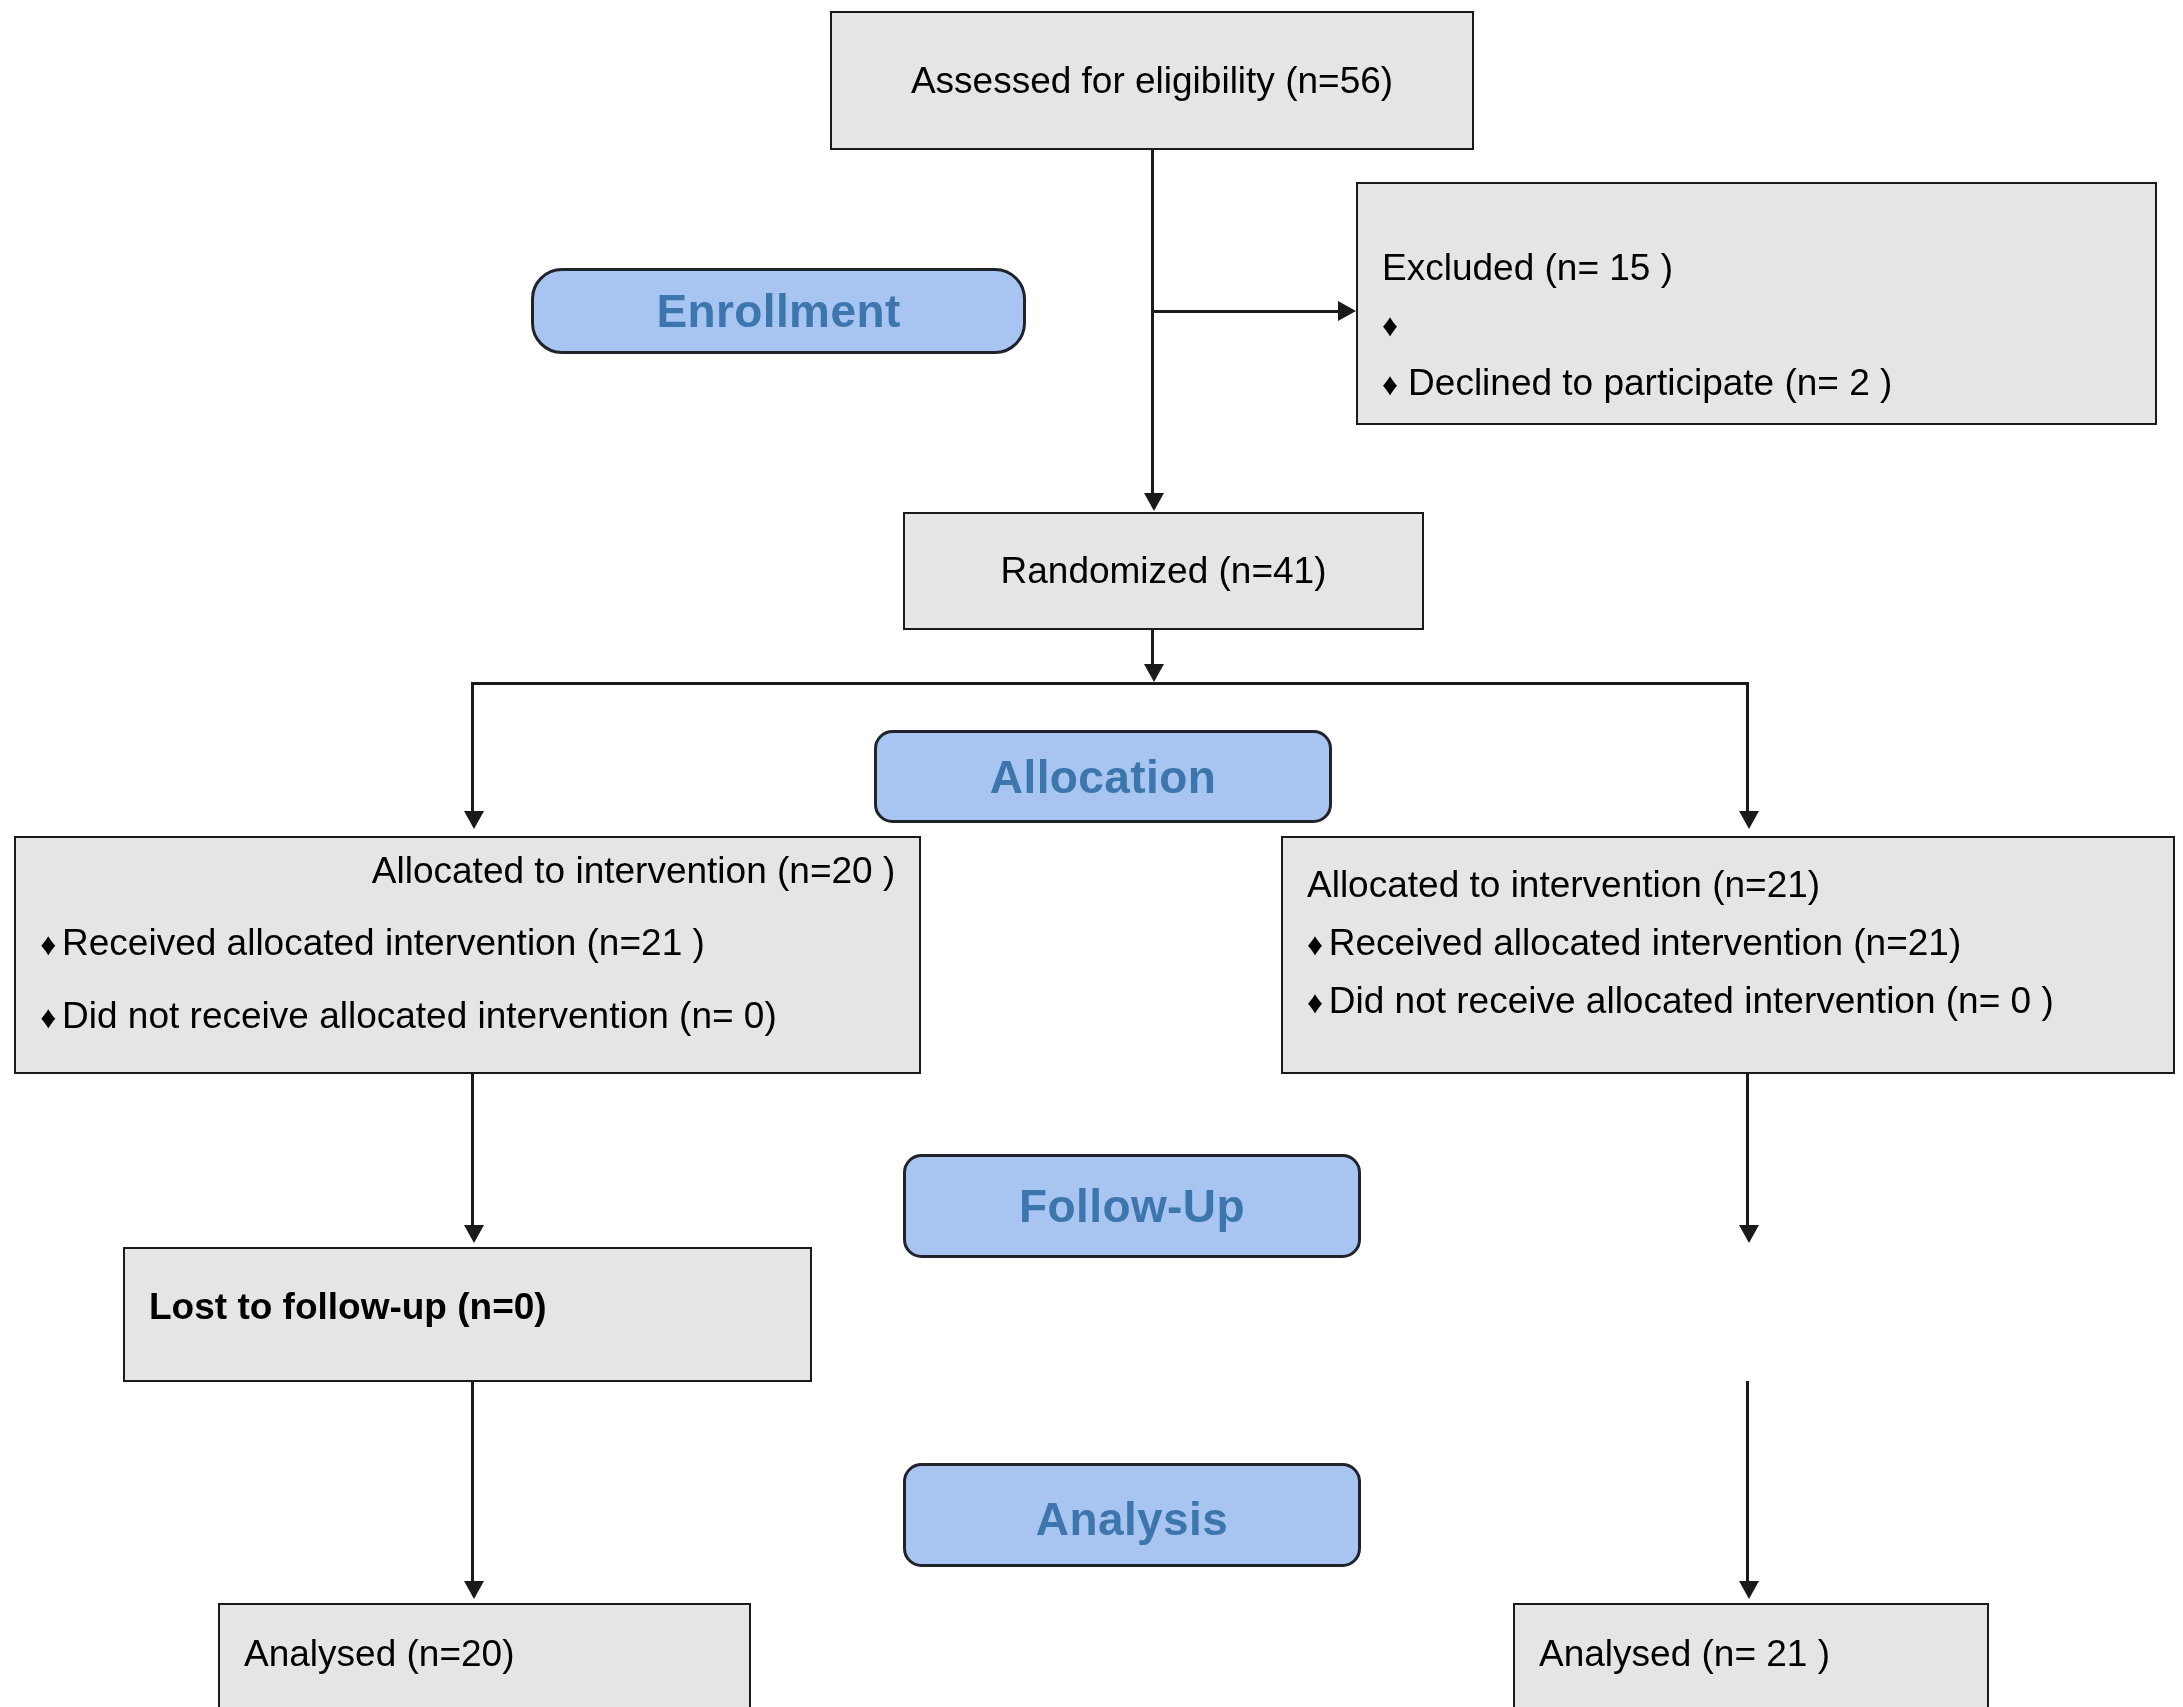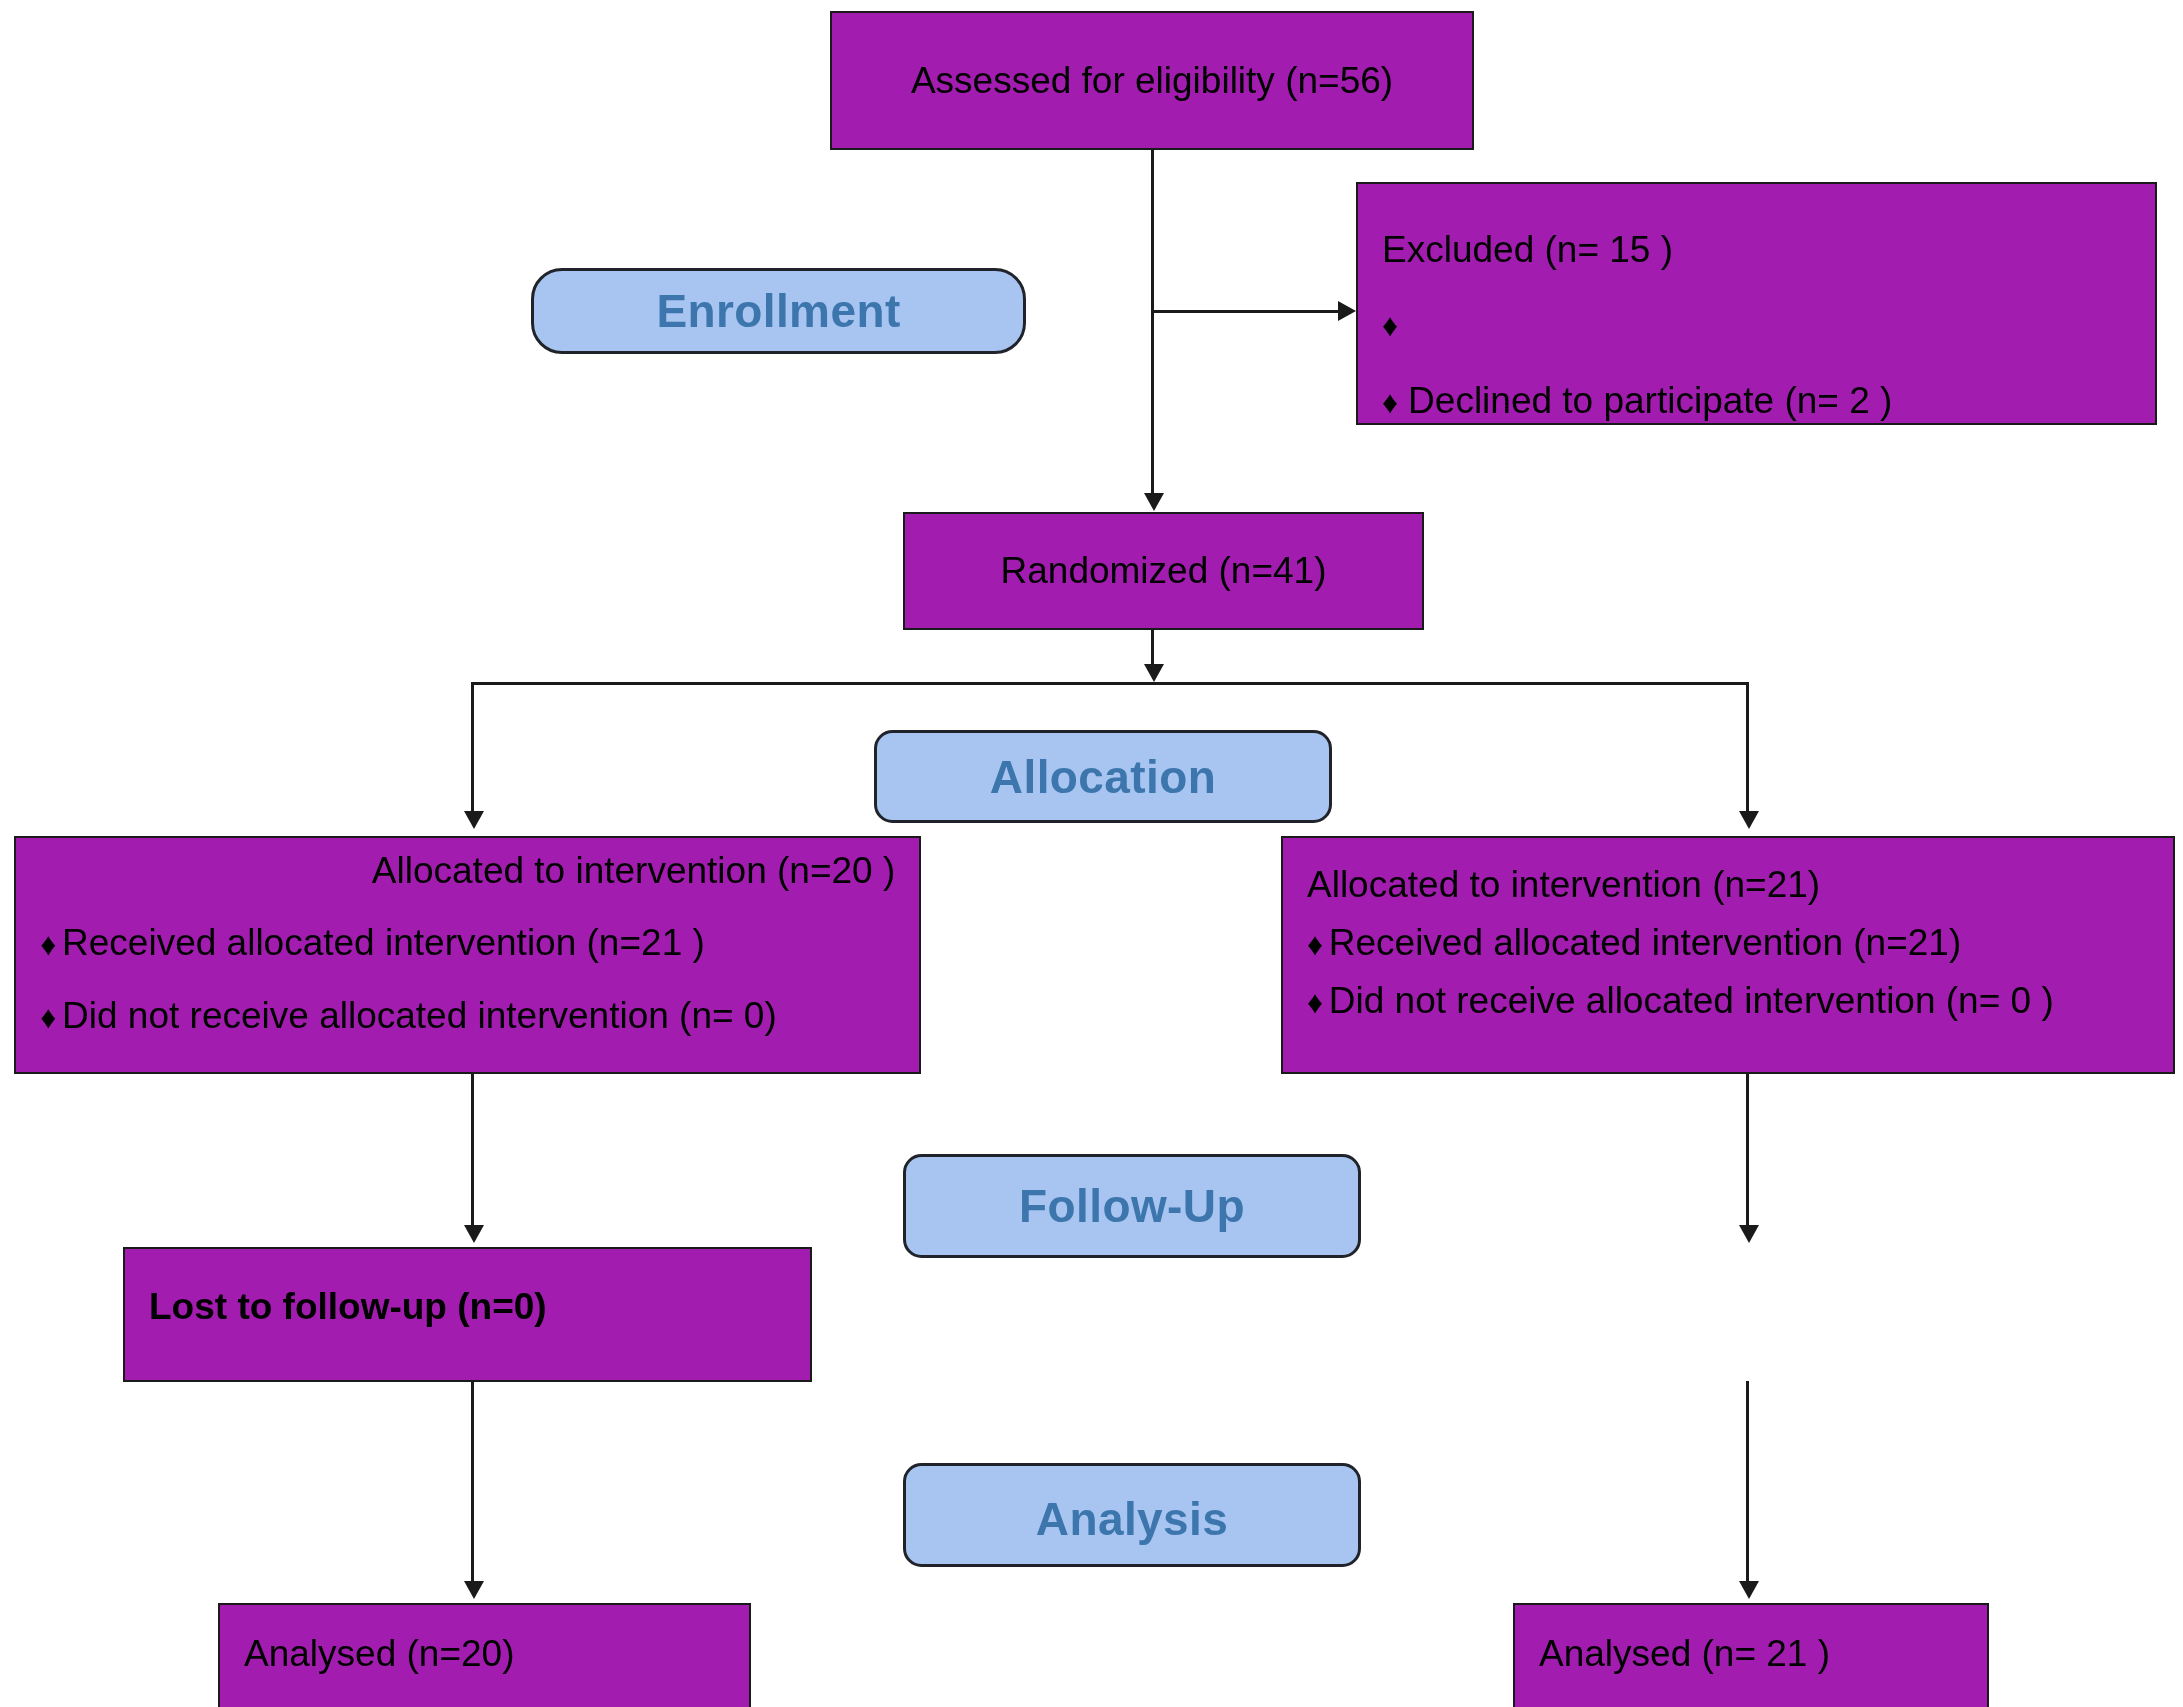--- a/index.html
+++ b/index.html
@@ -12,21 +12,21 @@
     width:2183px;
     height:1707px;
     background:#ffffff;
     overflow:hidden;
   }
 
   
   .node{
     position:absolute;
     box-sizing:border-box;
-    background:#a21caf;
+    background:#e5e5e5;
     border:2.9px solid #1a1a1a;
     display:flex;
     flex-direction:column;
     justify-content:center;
     color:#000000;
   }
   .node.center{align-items:center;}
   .node .line{
     font-size:37px;
     line-height:1.18;
@@ -35,21 +35,21 @@
   .node .line.bullet{
     display:flex;
     align-items:baseline;
     gap:10px;
   }
   .node .line.bullet .dia{
     font-size:31.5px;
     line-height:1;
   }
   .node .pad{padding:0 24px;}
-  .node .stack{display:flex;flex-direction:column;gap:38px;margin-top:44px;}
+  .node .stack{display:flex;flex-direction:column;gap:20px;margin-top:44px;}
 
   
   .stage-label{
     position:absolute;
     box-sizing:border-box;
     background:#a8c5f2;
     border:3.6px solid #20232a;
     border-radius:18.6px;
     display:flex;
     align-items:center;

